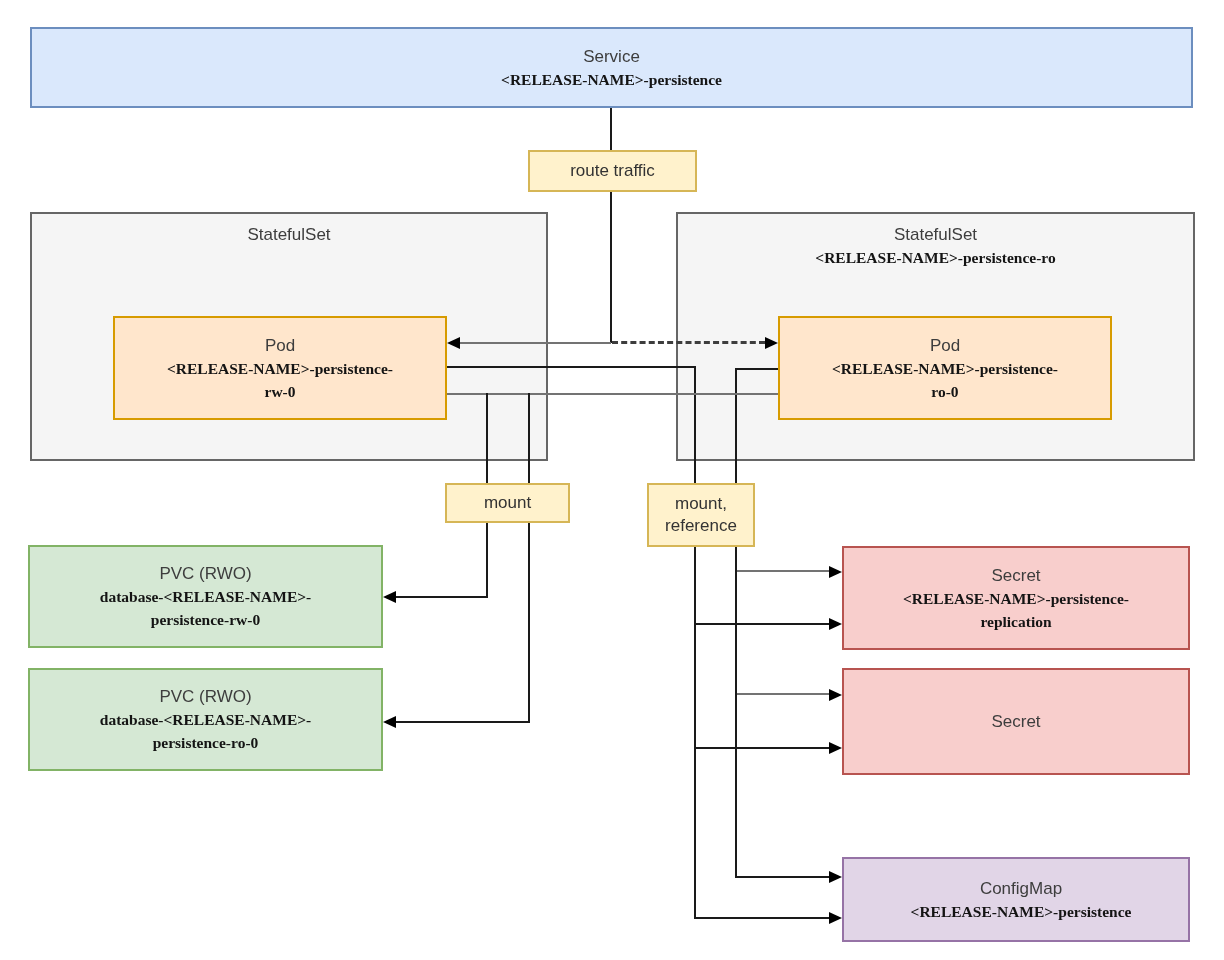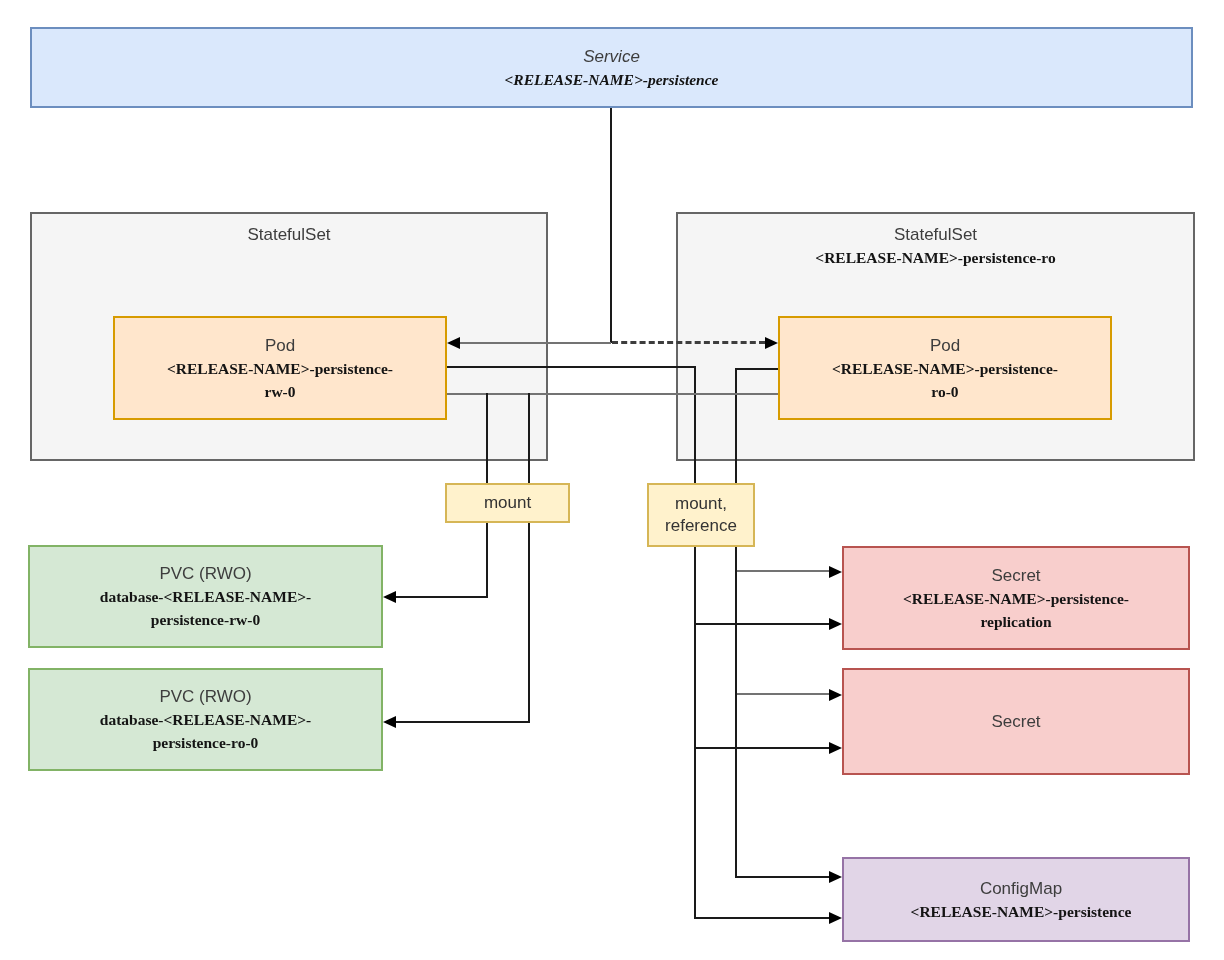--- a/index.html
+++ b/index.html
@@ -43,21 +43,21 @@
 
   <div class="node grp topalign" style="left:30px;top:212px;width:518px;height:249px;">
     <span class="title">StatefulSet</span>
   </div>
 
   <div class="node grp topalign" style="left:676px;top:212px;width:519px;height:249px;">
     <span class="title">StatefulSet</span>
     <span class="bname">&lt;RELEASE-NAME&gt;-persistence-ro</span>
   </div>
 
-  <div class="node svc" style="left:30px;top:27px;width:1163px;height:81px;font-style:italic;">
+  <div class="node svc" style="left:30px;top:27px;width:1163px;height:81px;">
     <span class="title">Service</span>
     <span class="bname">&lt;RELEASE-NAME&gt;-persistence</span>
   </div>
 
   <div class="node pod" style="left:113px;top:316px;width:334px;height:104px;">
     <span class="title">Pod</span>
     <span class="bname">&lt;RELEASE-NAME&gt;-persistence-</span>
     <span class="bname">rw-0</span>
   </div>
 
@@ -119,20 +119,23 @@
   <div class="arr right" style="left:829px;top:871px;"></div>
 
   <div class="edge gray" style="left:447px;top:393px;width:331px;height:2px;"></div>
   <div class="edge" style="left:486px;top:393px;width:2px;height:203px;"></div>
   <div class="edge" style="left:396px;top:596px;width:92px;height:2px;"></div>
   <div class="arr left" style="left:383px;top:591px;"></div>
   <div class="edge" style="left:528px;top:393px;width:2px;height:328px;"></div>
   <div class="edge" style="left:396px;top:721px;width:134px;height:2px;"></div>
   <div class="arr left" style="left:383px;top:716px;"></div>
 
+  <div class="elabel" style="left:528px;top:150px;width:169px;height:42px;">
+    <span>route traffic</span>
+  </div>
 
   <div class="elabel" style="left:445px;top:483px;width:125px;height:40px;">
     <span>mount</span>
   </div>
 
   <div class="elabel" style="left:647px;top:483px;width:108px;height:64px;">
     <span>mount,</span>
     <span>reference</span>
   </div>
 

